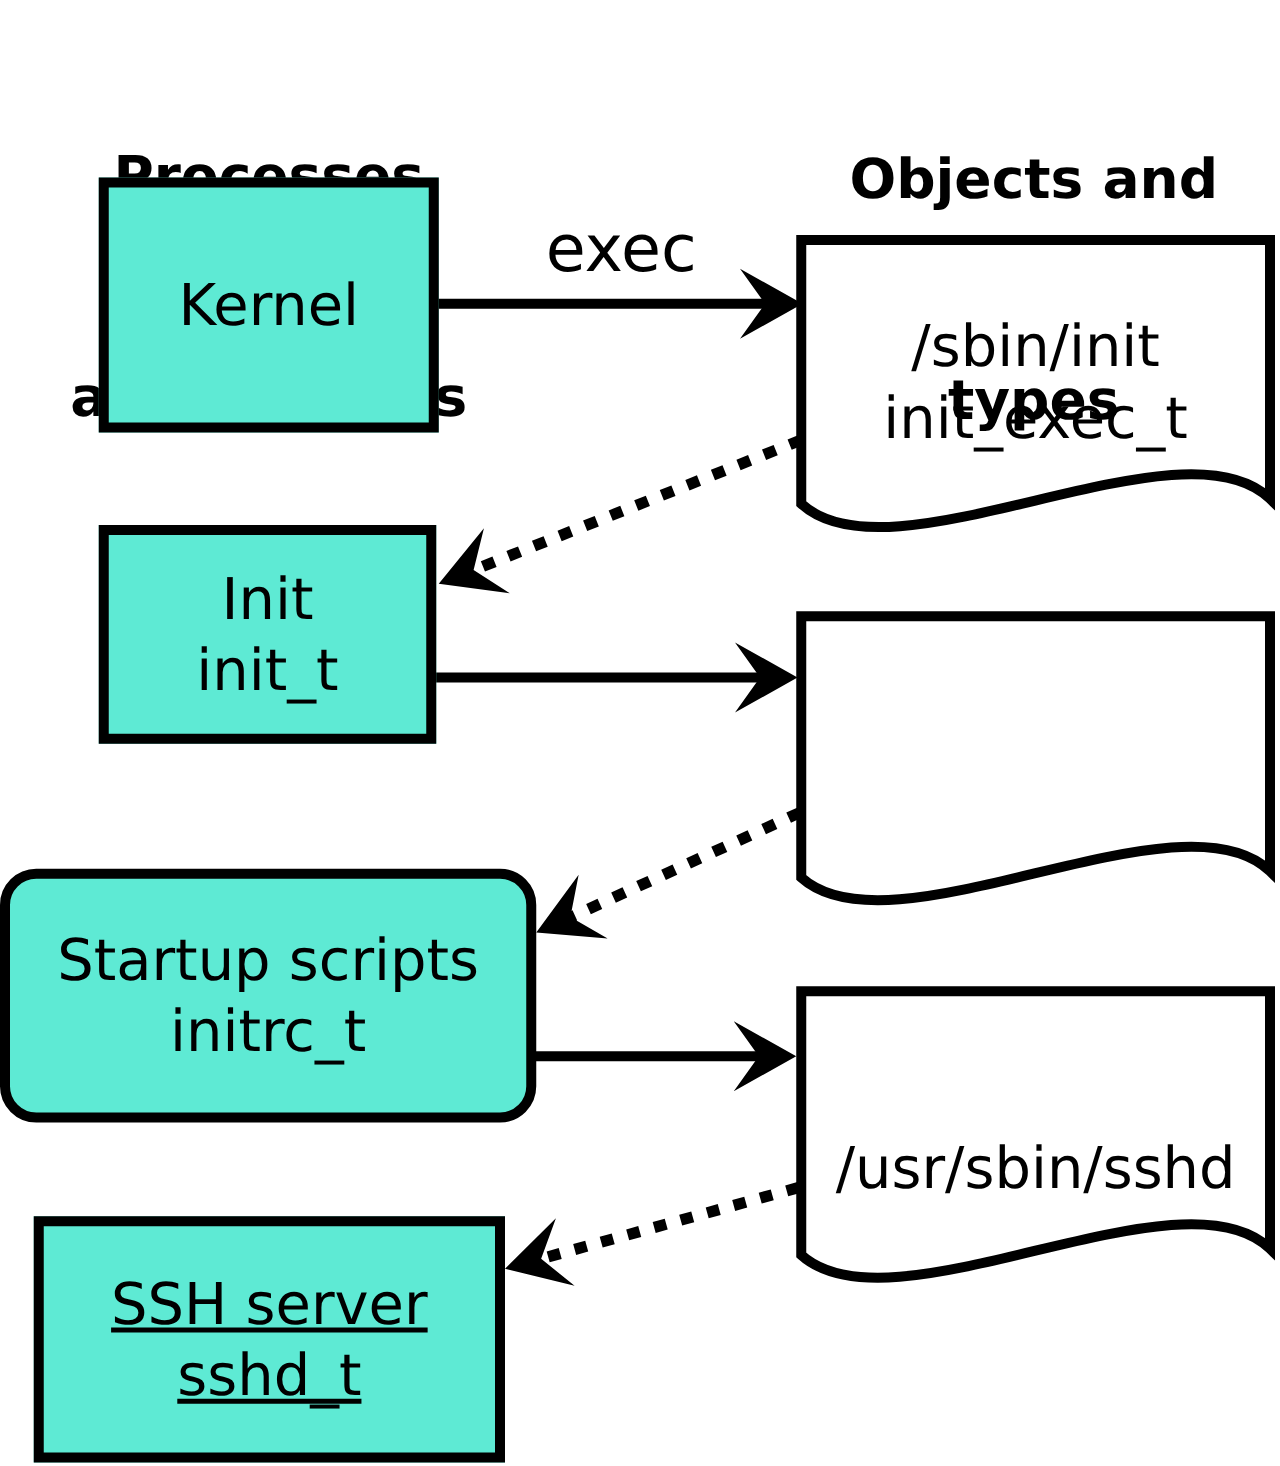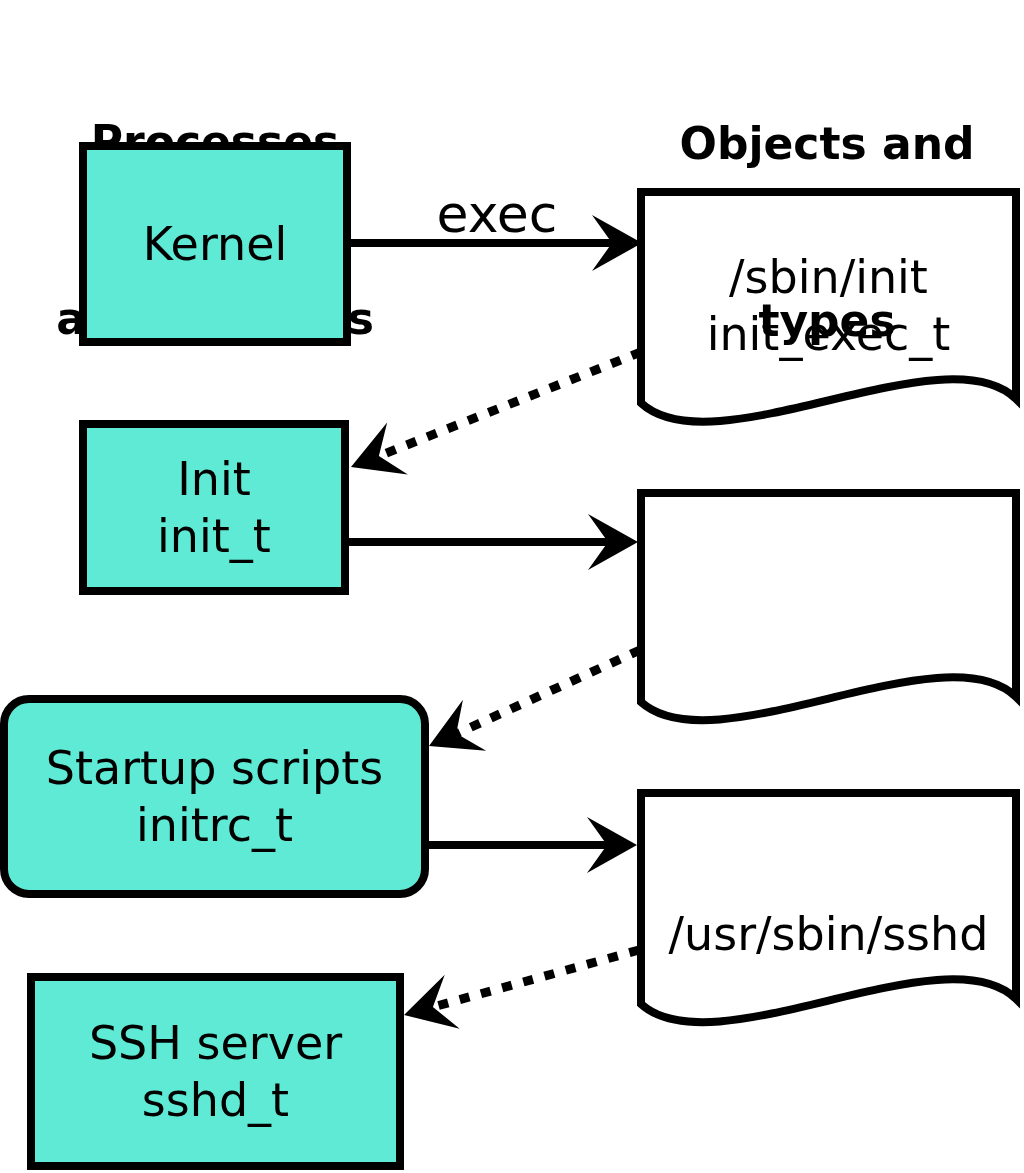--- a/index.html
+++ b/index.html
@@ -97,34 +97,34 @@
 
   <div class="hdr" style="left:20px; top:-6px; width:390px;">
     <div>Processes</div>
     <div>and domains</div>
   </div>
   <div class="hdr" style="left:630px; top:-4px; width:394px;">
     <div>Objects and</div>
     <div>types</div>
   </div>
 
-  <div class="edge-label" style="left:397px; top:188px; width:200px;">exec</div>
+  <div class="edge-label" style="left:397px; top:174px; width:200px;">exec</div>
 
   <div class="pbox" style="left:79px; top:142px; width:272px; height:204px;">
     <div>Kernel</div>
   </div>
   <div class="pbox" style="left:79px; top:420px; width:270px; height:175px;">
     <div>Init</div>
     <div>init_t</div>
   </div>
   <div class="pbox" style="left:0px; top:695px; width:429px; height:203px;border-radius:29px;">
     <div>Startup scripts</div>
     <div>initrc_t</div>
   </div>
-  <div class="pbox" style="left:27px; top:973px; width:377px; height:197px;">
+  <div class="pbox" style="left:27px; top:973px; width:377px; height:197px;text-decoration:underline;">
     <div>SSH server</div>
     <div>sshd_t</div>
   </div>
 
   <div class="doc-label" style="left:645px; top:196px; width:367px; height:203px;">
     <div>/sbin/init</div>
     <div>init_exec_t</div>
   </div>
   <div class="doc-label" style="left:645px; top:797px; width:367px; height:202px;">
     <div>/usr/sbin/sshd</div>

